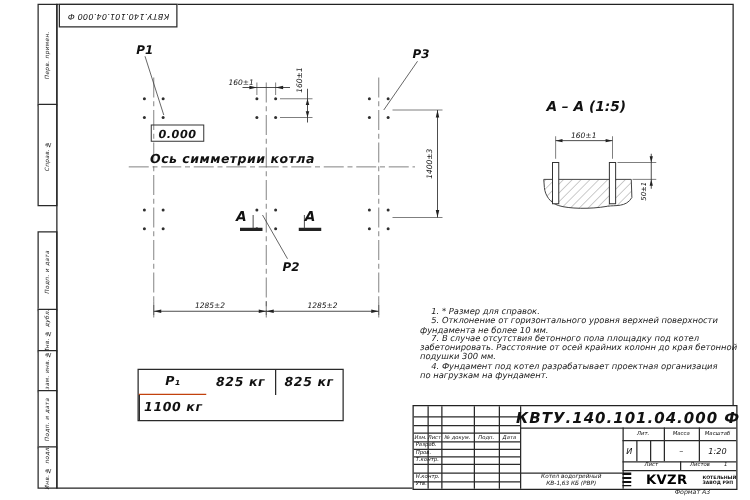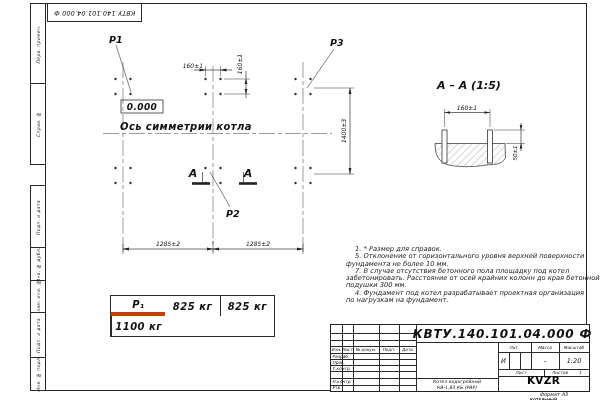--- a/index.html
+++ b/index.html
@@ -13,50 +13,50 @@
               font-style:italic;color:#222;white-space:nowrap;letter-spacing:.3px;}
   
   .frame{position:absolute;left:45px;top:3px;width:540px;height:386px;border:1.5px solid #222;}
   
   .refbox{position:absolute;left:47px;top:3px;width:93px;height:17px;border:1.1px solid #2a2a2a;
           display:flex;align-items:center;justify-content:center;background:#fff;}
   .refbox span{transform:rotate(180deg);font-size:6.4px;font-style:italic;white-space:nowrap;letter-spacing:.2px;}
   
   .notes{position:absolute;left:336px;top:246px;width:252px;font-style:italic;
          font-size:6.7px;line-height:7.3px;color:#1a1a1a;}
-  .notes div{white-space:nowrap;margin-left:10px;}
+  .notes div{white-space:nowrap;}
   .notes .ind{text-indent:9px;}
   
   .ltable{position:absolute;left:110px;top:295px;width:163px;height:40px;border:1.2px solid #2a2a2a;
           display:grid;grid-template-columns:1fr 1fr 1fr;grid-template-rows:1fr 1fr;
           font-style:italic;color:#111;}
   .ltable>div{display:flex;align-items:center;justify-content:center;}
   .ltable .bl{border-left:1px solid #2a2a2a;}
-  .ltable .bb{border-bottom:4px solid #c2410c;}
+  .ltable .bb{border-bottom:1px solid #c2410c;}
   .ltable .hd{font-size:10px;font-weight:600;}
   .ltable .vv{font-size:10px;font-weight:600;letter-spacing:.5px;}
   
   .tb{position:absolute;left:330px;top:324px;width:258px;height:66px;border:1.4px solid #222;background:#fff;}
   .tb .vl{position:absolute;width:1px;background:#2a2a2a;}
   .tb .hl{position:absolute;height:1px;background:#2a2a2a;}
   .tb .t{position:absolute;font-style:italic;display:flex;align-items:center;justify-content:center;
          text-align:center;white-space:nowrap;color:#111;}
   .tb .lt{justify-content:flex-start;padding-left:1.5px;}
   .fmt{position:absolute;left:523px;top:391px;width:62px;text-align:center;
        font-size:5px;font-style:italic;color:#222;}
   
   text{font-family:"DejaVu Sans",sans-serif;font-style:italic;fill:#111;}
   .sdt{font-size:6px;}
   .sdt5{font-size:5.5px;}
   .slbl{font-size:9.5px;font-weight:600;}
   .sbig{font-size:11px;font-weight:600;}
   .smid{font-size:10px;font-weight:600;letter-spacing:.4px;}
   .selev{font-size:9px;font-weight:600;letter-spacing:.4px;}
   
-  .logo-row{display:flex;align-items:center;justify-content:center;gap:12px;flex-direction:column;}
+  .logo-row{display:flex;align-items:center;justify-content:center;gap:12px;}
   .logo-mark{width:13px;height:11px;background:repeating-linear-gradient(180deg,#101010 0 2px,transparent 2px 3.3px);}
   .logo-word{font-weight:700;font-size:10.5px;font-style:normal;letter-spacing:.3px;color:#000;}
   .logo-co{font-size:3.7px;line-height:4px;font-style:normal;font-weight:600;text-align:left;color:#111;}
 </style>
 </head>
 <body>
 
 <div class="sheet">
 
   <div class="mcell" style="top:3px;height:80px;">

